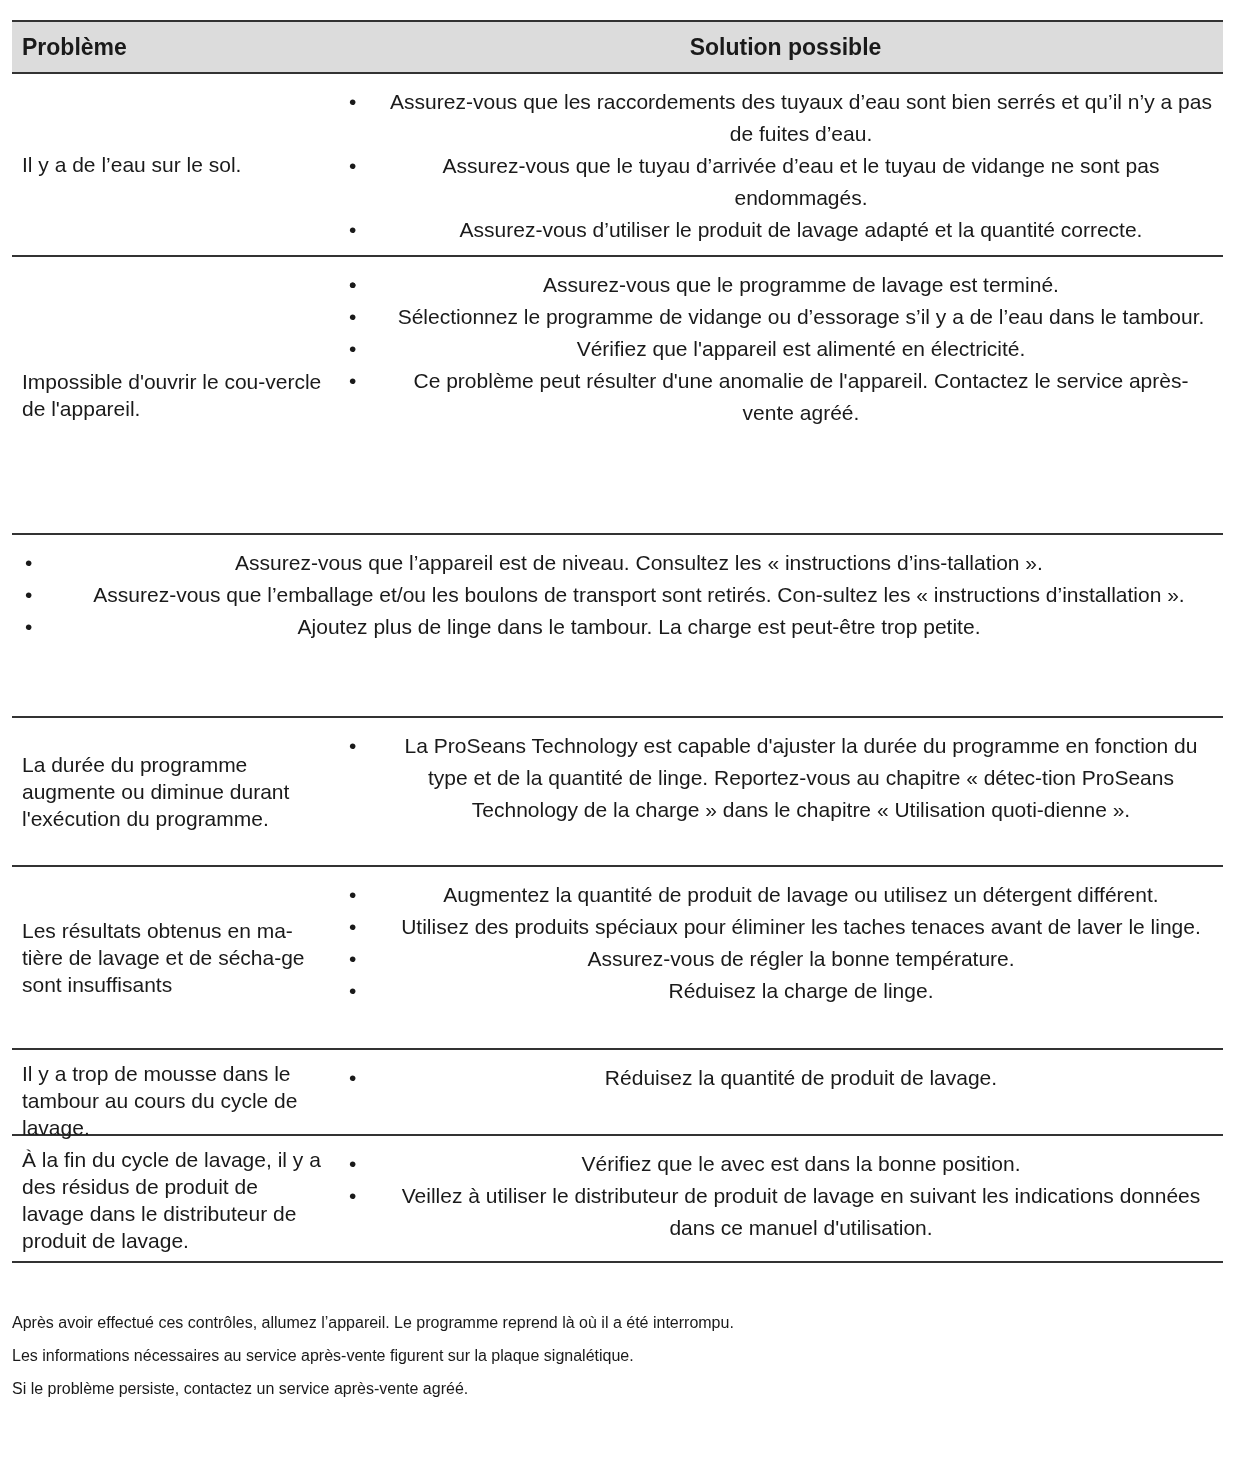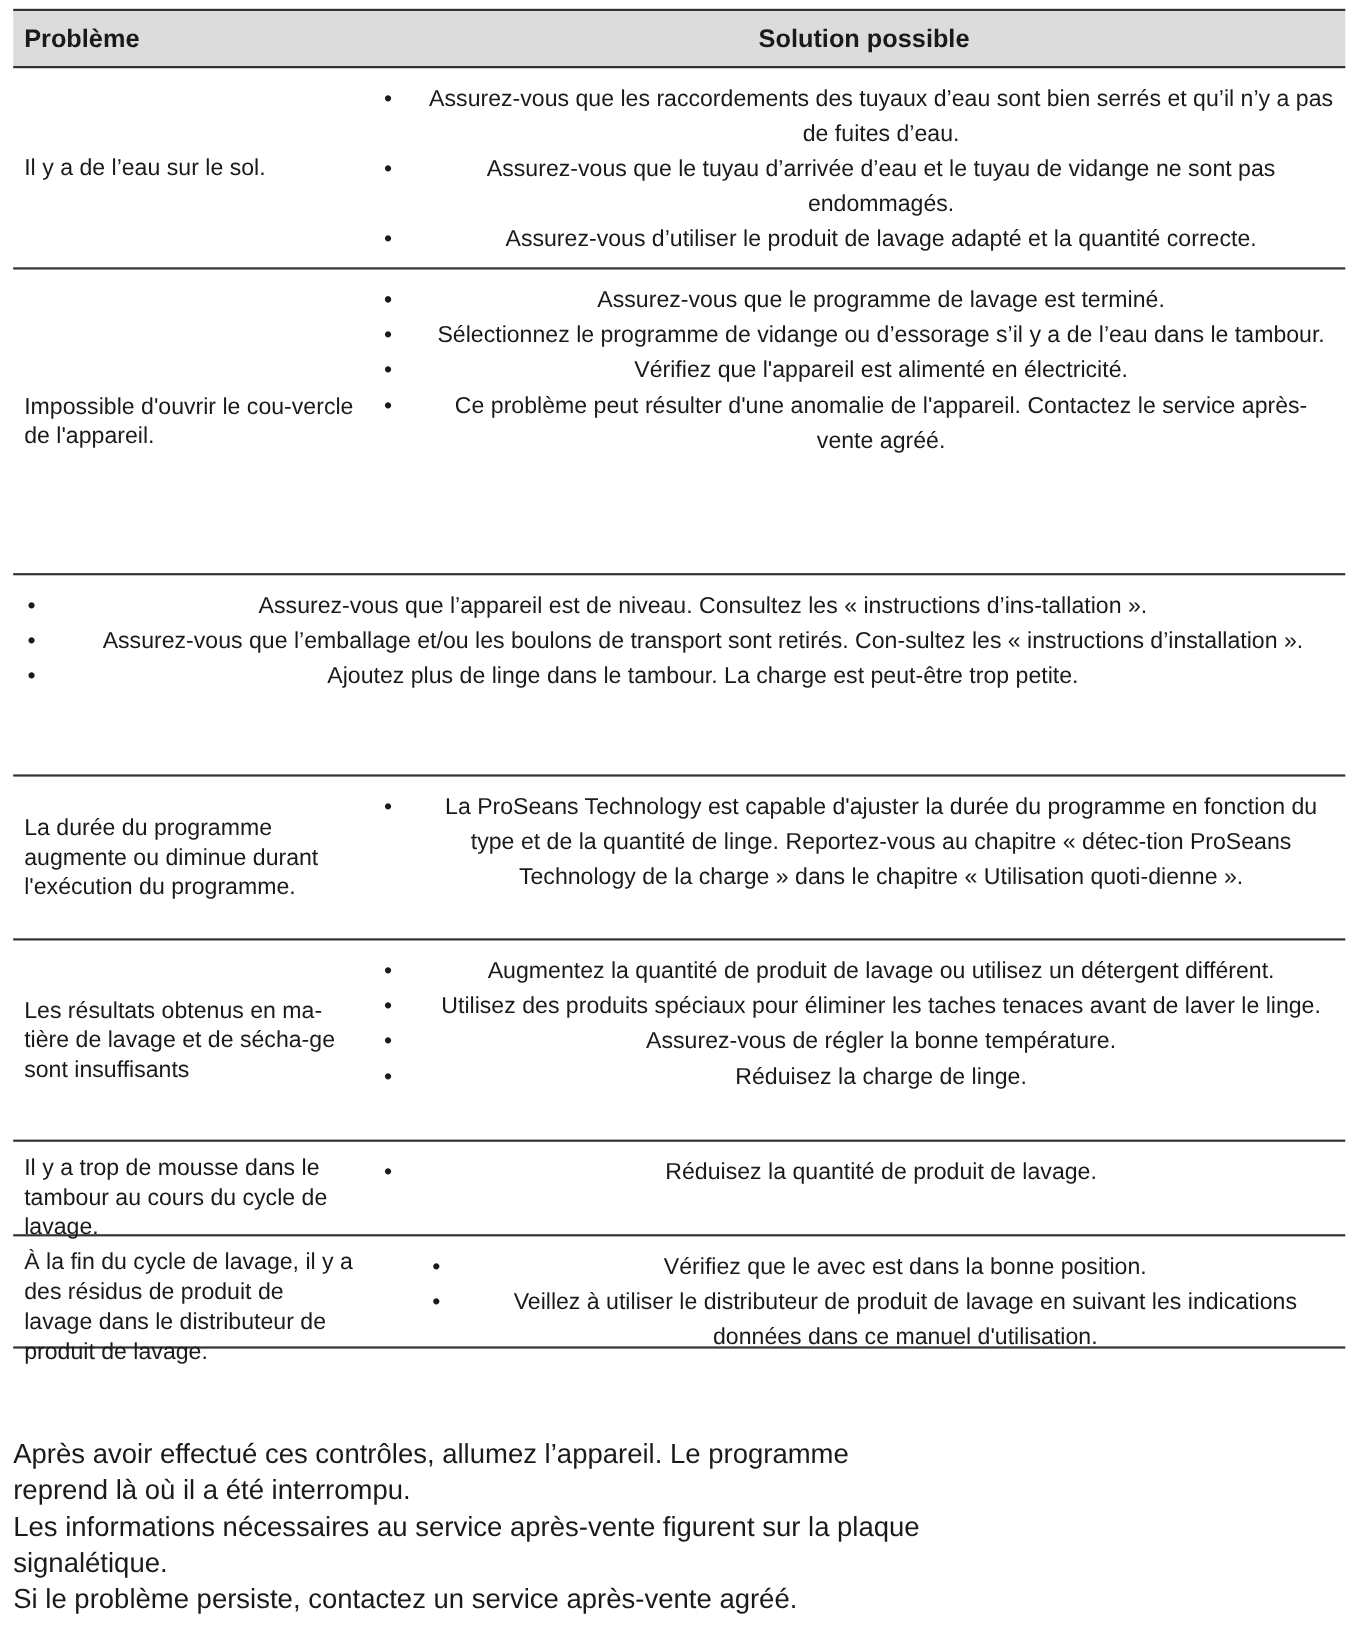--- a/index.html
+++ b/index.html
@@ -1,31 +1,31 @@
 <!DOCTYPE html>
 <html><head>
 <meta charset="utf-8">
 <style>
   html, body { margin: 0; padding: 0; background: #ffffff; }
   body { width: 1242px; height: 1480px; position: relative; overflow: hidden;
          font-family: "Liberation Sans", sans-serif; color: #1a1a1a; }
-  .table { position: absolute; left: 12px; top: 8px; width: 1211px;
+  .table { position: absolute; left: 12px; top: 20px; width: 1211px;
            border-top: 2px solid #333; }
   .hdr { display: flex; height: 50px; background: #dcdcdc; border-bottom: 2px solid #333; align-items: center; }
   .hdr .c1, .hdr .c2 { font-weight: bold; font-size: 23px; }
   .c1 { width: 324px; padding-left: 10px; box-sizing: border-box; }
   .c2 { flex: 1; padding-left: 12px; box-sizing: border-box; text-align: center; }
   .row { display: flex; border-bottom: 2px solid #333; box-sizing: border-box; }
   .row .c1 { display: flex; align-items: center; font-size: 21px; line-height: 27px; padding-right: 12px; }
   .row .c1.top { align-items: flex-start; padding-top: 10px; }
   .row .c2 { padding-top: 12px; font-size: 21px; line-height: 32px; }
   ul { list-style: none; margin: 0; padding: 0; }
   li { position: relative; padding-left: 41px; padding-right: 10px; }
   li .bullet { position: absolute; left: 1px; top: 0; }
-  .footer { position: absolute; left: 12px; top: 1306px; font-size: 25px; line-height: 33px; width: 920px; }
+  .footer { position: absolute; left: 12px; top: 1306px; font-size: 16px; line-height: 33px; width: 920px; }
   .footer p { margin: 0; }
 </style>
 </head>
 <body>
 
 <div class="table">
   <div class="hdr">
     <div class="c1">Problème</div>
     <div class="c2">Solution possible</div>
   </div>
@@ -81,21 +81,21 @@
         </div>
       </div>
       <div class="row" style="height: 86px;">
         <div class="c1 top">Il y a trop de mousse dans le tambour au cours du cycle de lavage.</div>
         <div class="c2">
           <ul>
             <li><span class="bullet">•</span><span>Réduisez la quantité de produit de lavage.</span></li>
           </ul>
         </div>
       </div>
-      <div class="row" style="height: 102px; gap: 44px;">
+      <div class="row" style="height: 127px;">
         <div class="c1 top">À la fin du cycle de lavage, il y a des résidus de produit de lavage dans le distributeur de produit de lavage.</div>
         <div class="c2">
           <ul>
             <li><span class="bullet">•</span><span>Vérifiez que le avec est dans la bonne position.</span></li>
             <li><span class="bullet">•</span><span>Veillez à utiliser le distributeur de produit de lavage en suivant les indications données dans ce manuel d'utilisation.</span></li>
           </ul>
         </div>
       </div>
     </div>
 </div>

